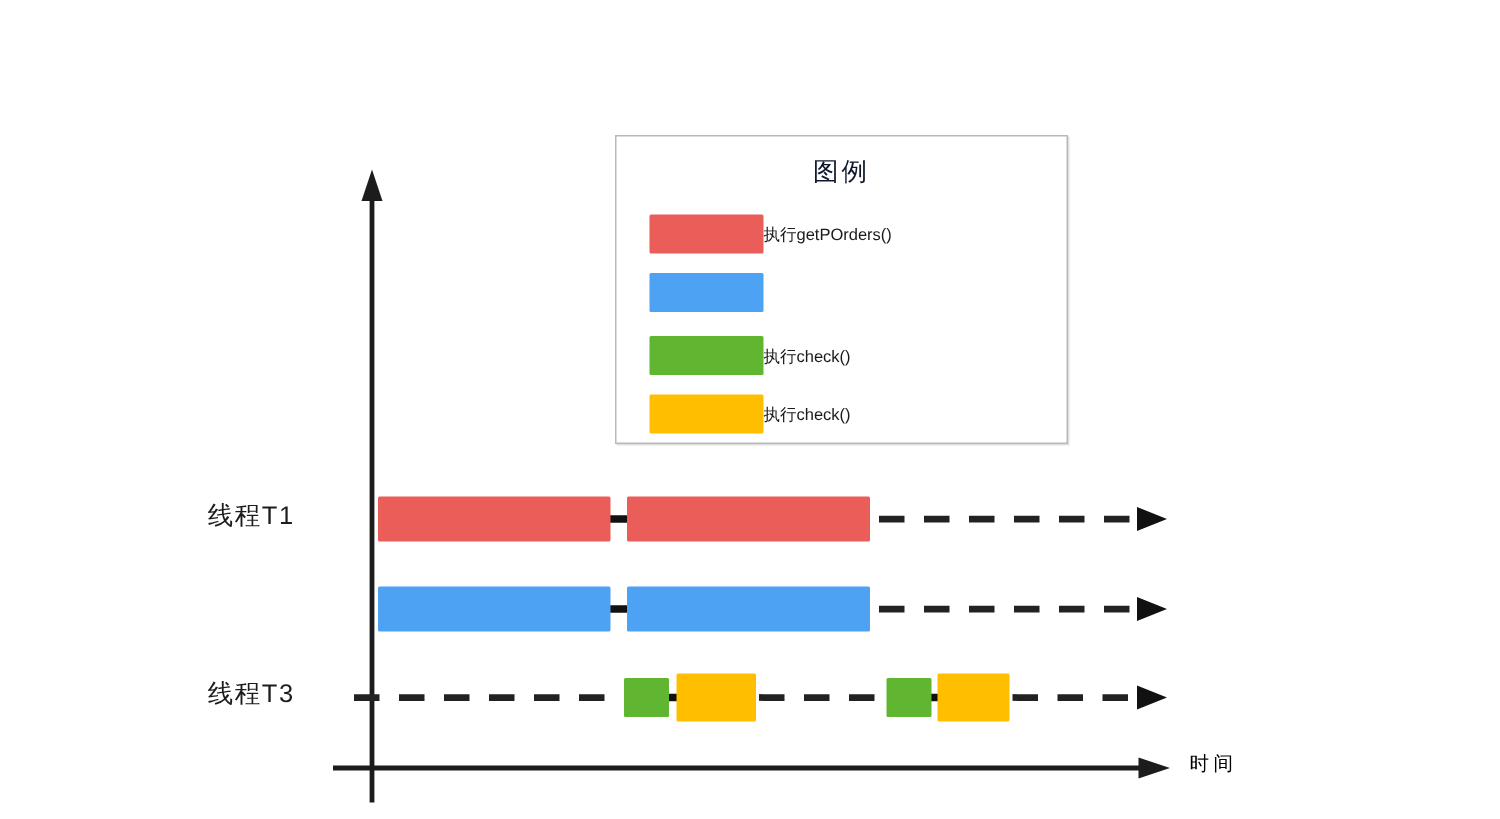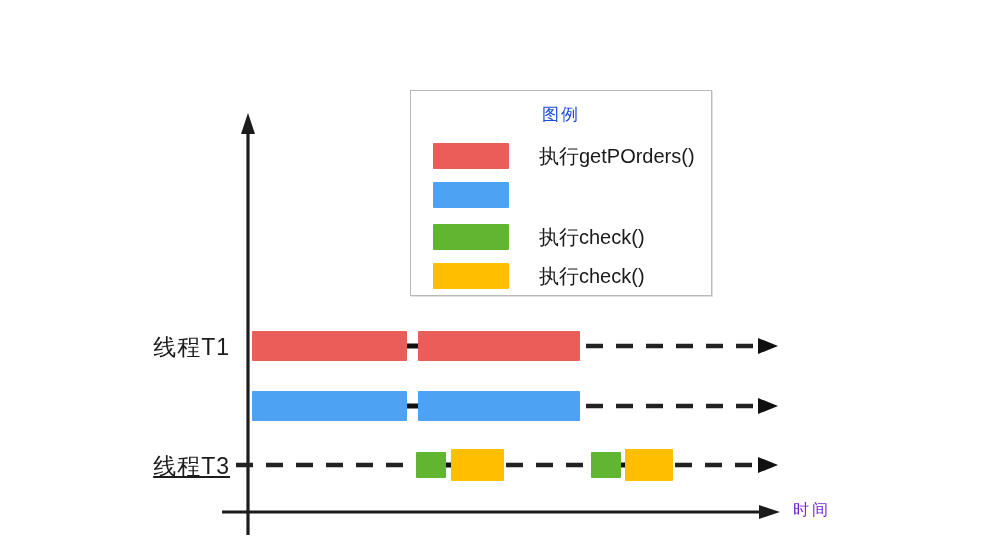--- a/index.html
+++ b/index.html
@@ -37,59 +37,58 @@
     box-sizing: border-box;
     box-shadow: 1px 1px 0 rgba(0,0,0,0.12);
   }
   .legend-title {
     position: absolute;
     left: 0;
     top: 12px;
     width: 100%;
     text-align: center;
     font-size: 17px;
-    color: #1d4ed8;
+    color: #0f172a;
     letter-spacing: 2px;
   }
   .legend-row {
     position: absolute;
     left: 22px;
     width: 264px;
     height: 30px;
     display: flex;
     align-items: center;
   }
   .legend-swatch {
     width: 76px;
     height: 26px;
     flex: 0 0 auto;
     border-radius: 1px;
   }
   .legend-label {
-    margin-left: 30px;
-    font-size: 20px;
+    font-size: 11px;
     color: #1a1a1a;
     white-space: nowrap;
   }
 
   
   .row-label {
     position: absolute;
-    font-size: 23px;
+    font-size: 17px;
     color: #1c1c1c;
     letter-spacing: 1px;
     white-space: nowrap;
-    text-align: right;
+    text-align: center;
   }
 
   
   .axis-caption {
     position: absolute;
-    font-size: 16px;
-    color: #6d28d9;
+    font-size: 13px;
+    color: #000000;
     letter-spacing: 3px;
     white-space: nowrap;
   }
 
   
   .bar {
     position: absolute;
     border-radius: 1px;
   }
 </style>
@@ -129,21 +128,21 @@
 
     <g>
       <line x1="406" y1="346" x2="419" y2="346" stroke="#111" stroke-width="5"></line>
       <line x1="406" y1="406" x2="419" y2="406" stroke="#111" stroke-width="5"></line>
       <line x1="445" y1="465" x2="452" y2="465" stroke="#111" stroke-width="5"></line>
       <line x1="620" y1="465" x2="626" y2="465" stroke="#111" stroke-width="5"></line>
     </g>
   </svg>
 
   <div class="row-label" style="left:105px; top:332px; width:125px;">线程T1</div>
-  <div class="row-label" style="left:105px; top:451px; width:125px;text-decoration:underline;">线程T3</div>
+  <div class="row-label" style="left:105px; top:451px; width:125px;">线程T3</div>
 
   <div class="bar" style="left:252px; top:331px; width:155px; height:30px; background:#EA5D59;"></div>
   <div class="bar" style="left:418px; top:331px; width:162px; height:30px; background:#EA5D59;"></div>
 
   <div class="bar" style="left:252px; top:391px; width:155px; height:30px; background:#4EA2F3;"></div>
   <div class="bar" style="left:418px; top:391px; width:162px; height:30px; background:#4EA2F3;"></div>
 
   <div class="bar" style="left:416px; top:452px; width:30px; height:26px; background:#61B631;"></div>
   <div class="bar" style="left:451px; top:449px; width:53px; height:32px; background:#FFBE00;"></div>
   <div class="bar" style="left:591px; top:452px; width:30px; height:26px; background:#61B631;"></div>

